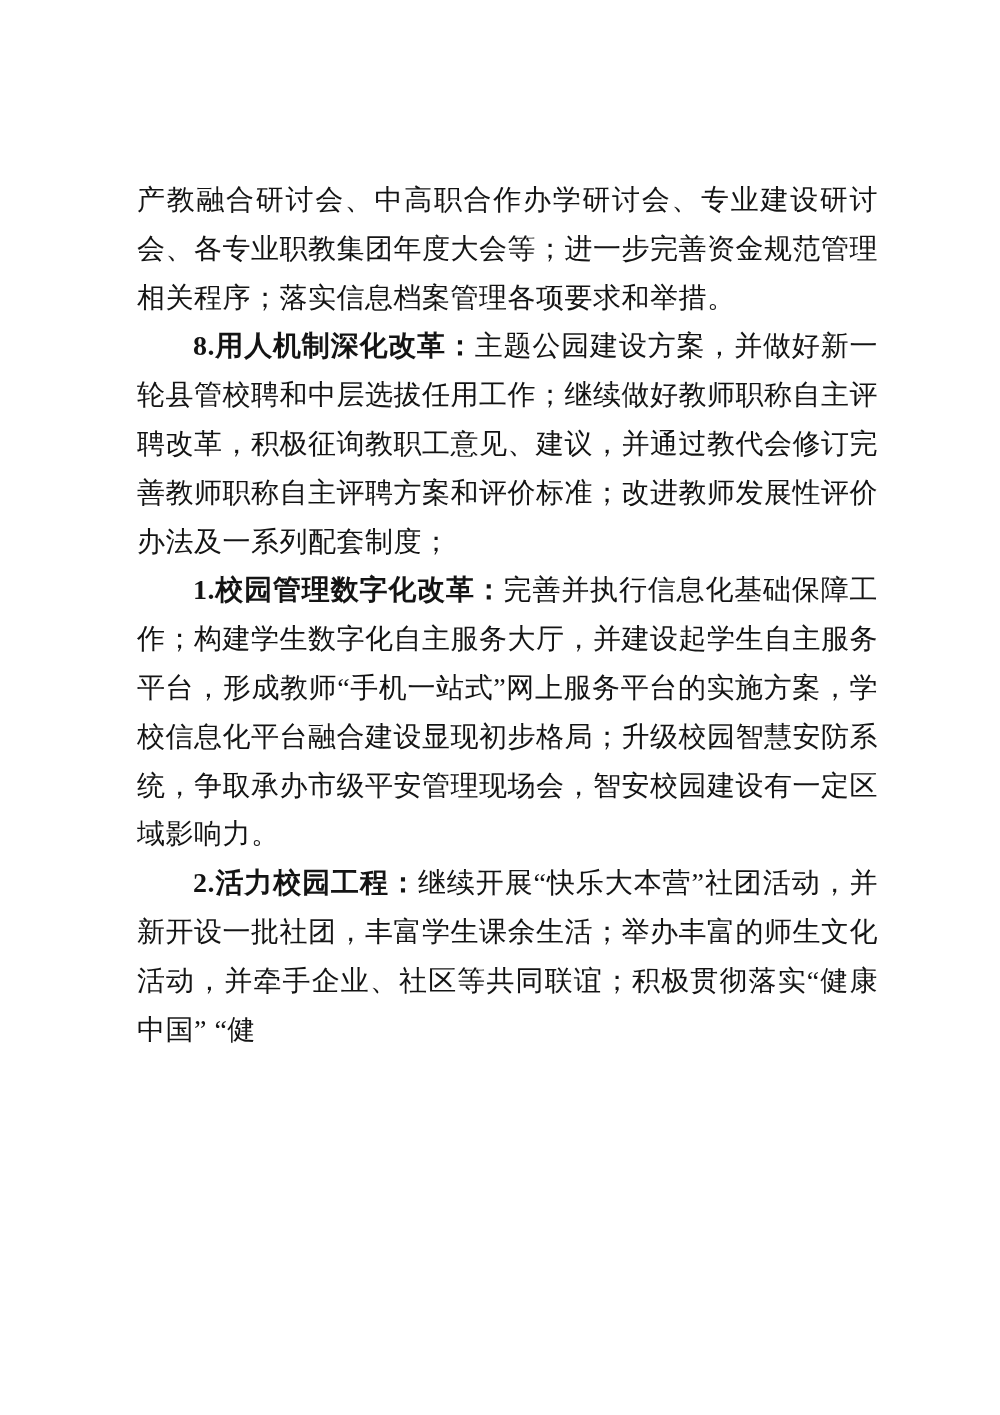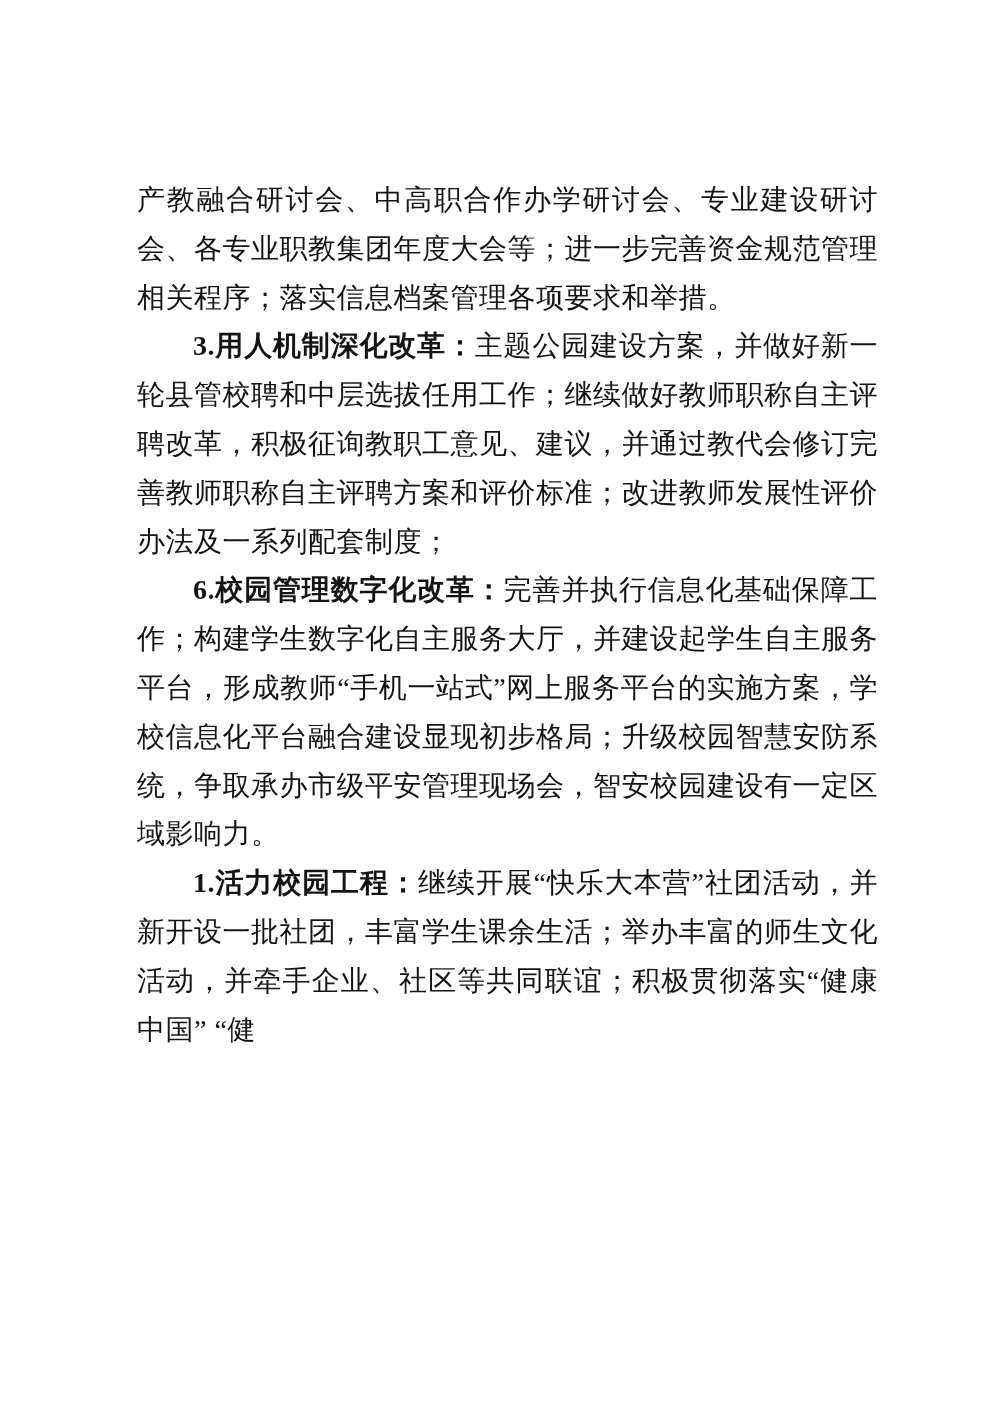--- a/index.html
+++ b/index.html
@@ -54,24 +54,24 @@
   }
 </style>
 </head>
 <body>
 
 <div class="page">
   <div class="content">
 
     <p class="para"><span class="lead"></span><span class="body-run">产教融合研讨会、中高职合作办学研讨会、专业建设研讨会、各专业职教集团年度大会等；进一步完善资金规范管理相关程序；落实信息档案管理各项要求和举措。</span></p>
 
-    <p class="para indented"><span class="lead">3.用人机制深化改革：</span><span class="body-run">主题公园建设方案，并做好新一轮县管校聘和中层选拔任用工作；继续做好教师职称自主评聘改革，积极征询教职工意见、建议，并通过教代会修订完善教师职称自主评聘方案和评价标准；改进教师发展性评价办法及一系列配套制度；</span></p>
+    <p class="para indented"><span class="lead">8.用人机制深化改革：</span><span class="body-run">主题公园建设方案，并做好新一轮县管校聘和中层选拔任用工作；继续做好教师职称自主评聘改革，积极征询教职工意见、建议，并通过教代会修订完善教师职称自主评聘方案和评价标准；改进教师发展性评价办法及一系列配套制度；</span></p>
 
-    <p class="para indented"><span class="lead">6.校园管理数字化改革：</span><span class="body-run">完善并执行信息化基础保障工作；构建学生数字化自主服务大厅，并建设起学生自主服务平台，形成教师“手机一站式”网上服务平台的实施方案，学校信息化平台融合建设显现初步格局；升级校园智慧安防系统，争取承办市级平安管理现场会，智安校园建设有一定区域影响力。</span></p>
+    <p class="para indented"><span class="lead">1.校园管理数字化改革：</span><span class="body-run">完善并执行信息化基础保障工作；构建学生数字化自主服务大厅，并建设起学生自主服务平台，形成教师“手机一站式”网上服务平台的实施方案，学校信息化平台融合建设显现初步格局；升级校园智慧安防系统，争取承办市级平安管理现场会，智安校园建设有一定区域影响力。</span></p>
 
 
 
-    <p class="para indented"><span class="lead">1.活力校园工程：</span><span class="body-run">继续开展“快乐大本营”社团活动，并新开设一批社团，丰富学生课余生活；举办丰富的师生文化活动，并牵手企业、社区等共同联谊；积极贯彻落实“健康中国” “健</span></p>
+    <p class="para indented"><span class="lead">2.活力校园工程：</span><span class="body-run">继续开展“快乐大本营”社团活动，并新开设一批社团，丰富学生课余生活；举办丰富的师生文化活动，并牵手企业、社区等共同联谊；积极贯彻落实“健康中国” “健</span></p>
 
   </div>
 
   <div class="page-number">5</div>
 </div>
 
 </body></html>

